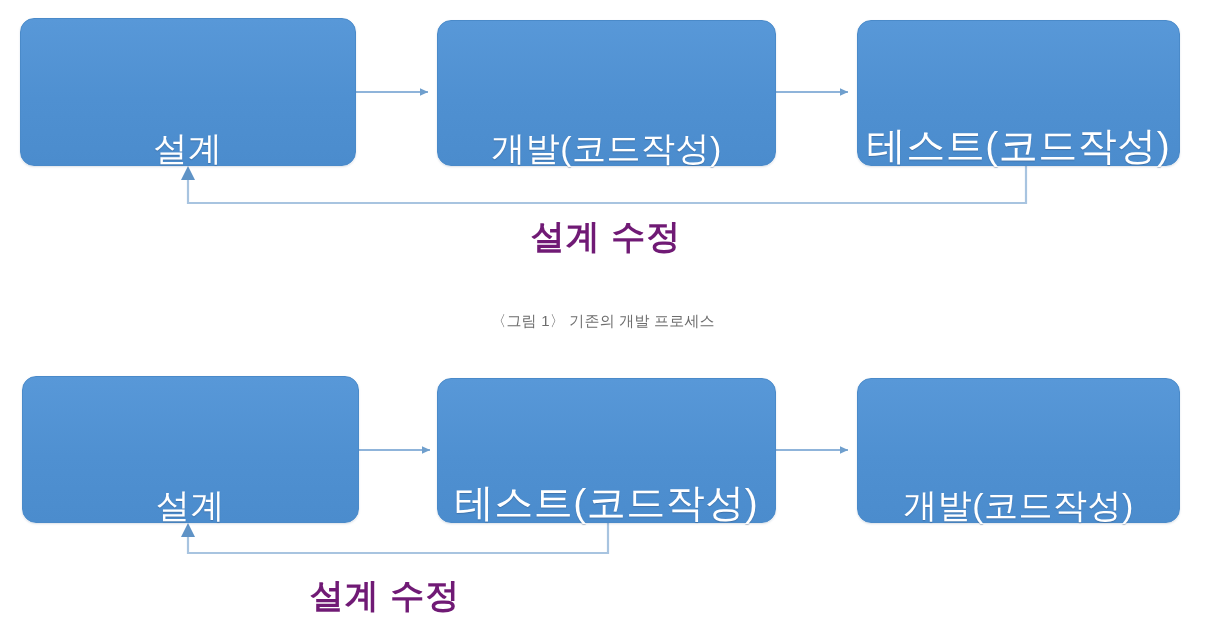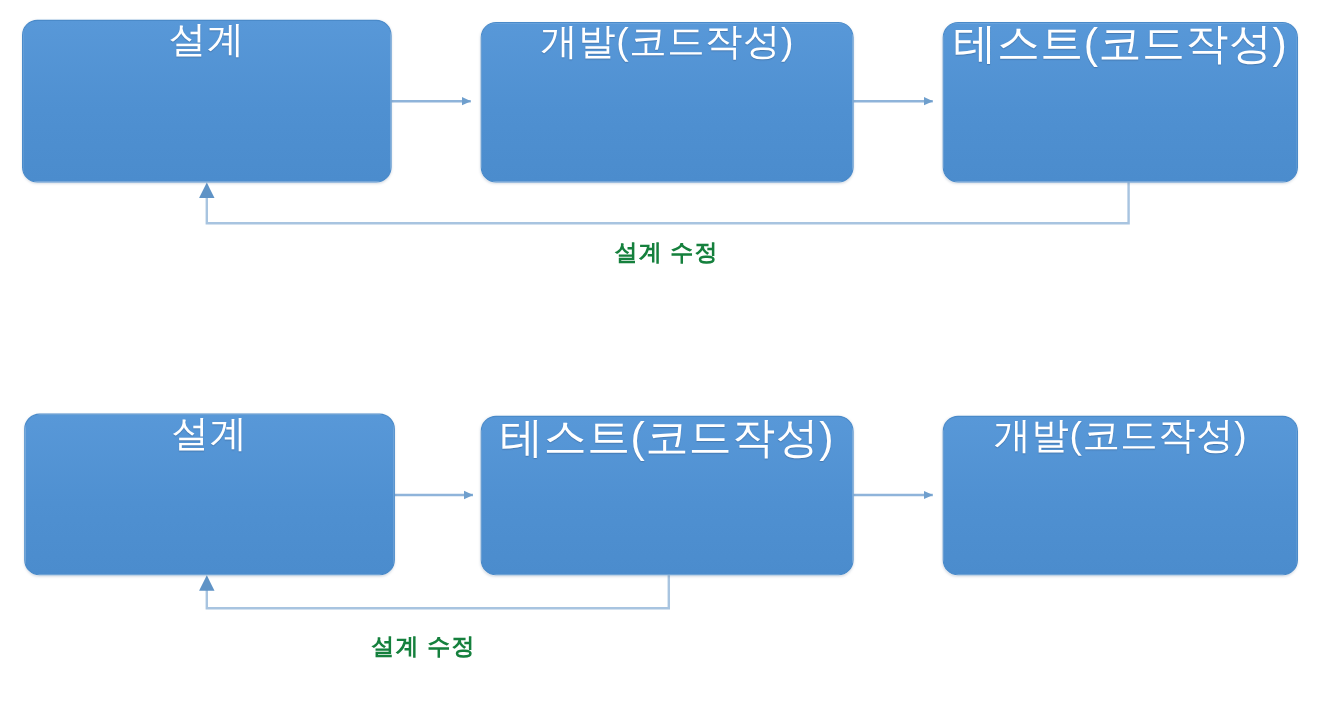--- a/index.html
+++ b/index.html
@@ -26,40 +26,40 @@
     height: 639px;
     pointer-events: none;
   }
   .node {
     position: absolute;
     box-sizing: border-box;
     background: linear-gradient(180deg, #5898d8 0%, #4f90d1 55%, #4b8ccd 100%);
     border: 1px solid #4a8ac9;
     border-radius: 14px;
     display: flex;
-    align-items: flex-start;
+    align-items: flex-end;
     justify-content: center;
     box-shadow: 0 1px 2px rgba(60,90,130,0.18);
   }
   .node-label {
     color: #ffffff;
     font-size: 34px;
     font-weight: 400;
     letter-spacing: 0.5px;
     white-space: nowrap;
     text-shadow: 0 1px 1px rgba(40,70,110,0.35);
     line-height: 1;
   }
   .node-label.small {
     font-size: 39px;
   }
   .edge-label {
     position: absolute;
-    color: #15803d;
-    font-size: 21px;
+    color: #701a75;
+    font-size: 34px;
     font-weight: 700;
     white-space: nowrap;
     transform: translateX(-50%);
     letter-spacing: 1px;
     line-height: 1;
   }
   .figure-caption {
     position: absolute;
     color: #6d6d6d;
     font-size: 15px;
@@ -117,20 +117,21 @@
   <div class="node" style="left:437px; top:20px; width:339px; height:146px;">
     <span class="node-label">개발(코드작성)</span>
   </div>
 
   <div class="node" style="left:857px; top:20px; width:323px; height:146px;">
     <span class="node-label small">테스트(코드작성)</span>
   </div>
 
   <div class="edge-label" style="left:606px; top:219px;">설계 수정</div>
 
+  <div class="figure-caption" style="left:603px; top:313px;">〈그림 1〉 기존의 개발 프로세스</div>
 
   <div class="node" style="left:22px; top:376px; width:337px; height:147px;">
     <span class="node-label">설계</span>
   </div>
 
   <div class="node" style="left:437px; top:378px; width:339px; height:145px;">
     <span class="node-label small">테스트(코드작성)</span>
   </div>
 
   <div class="node" style="left:857px; top:378px; width:323px; height:145px;">

